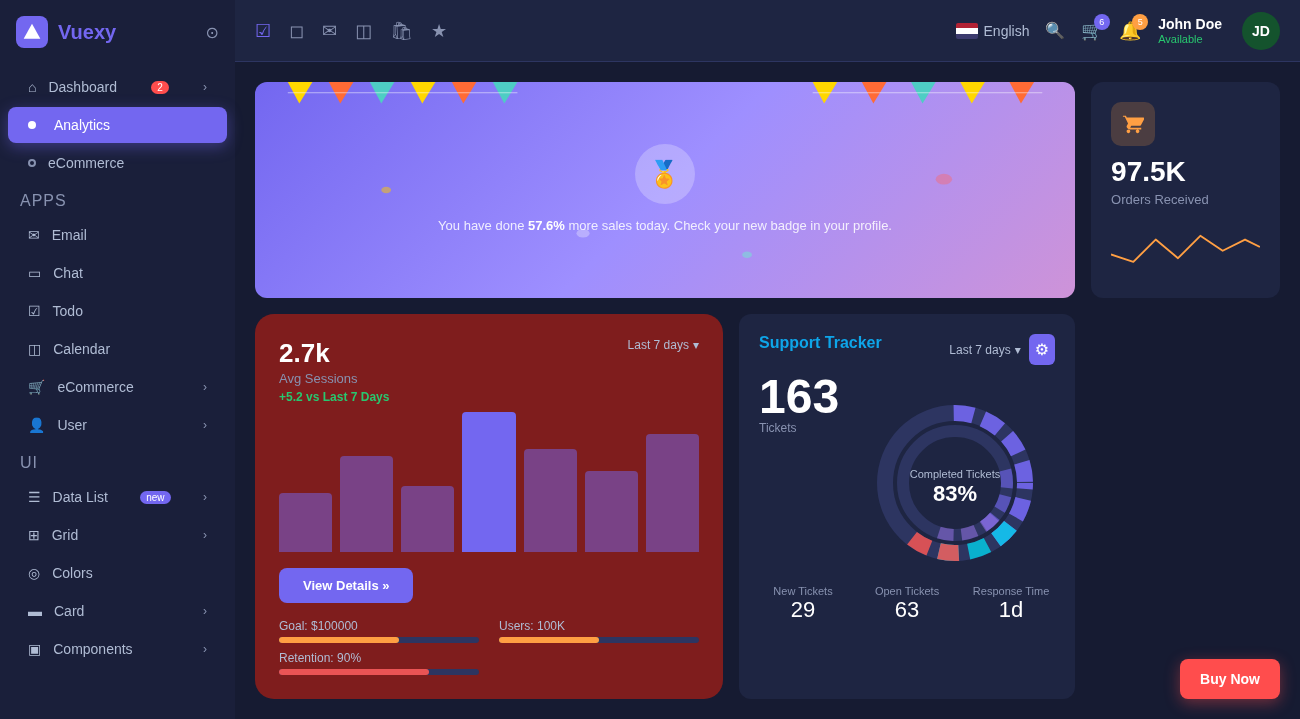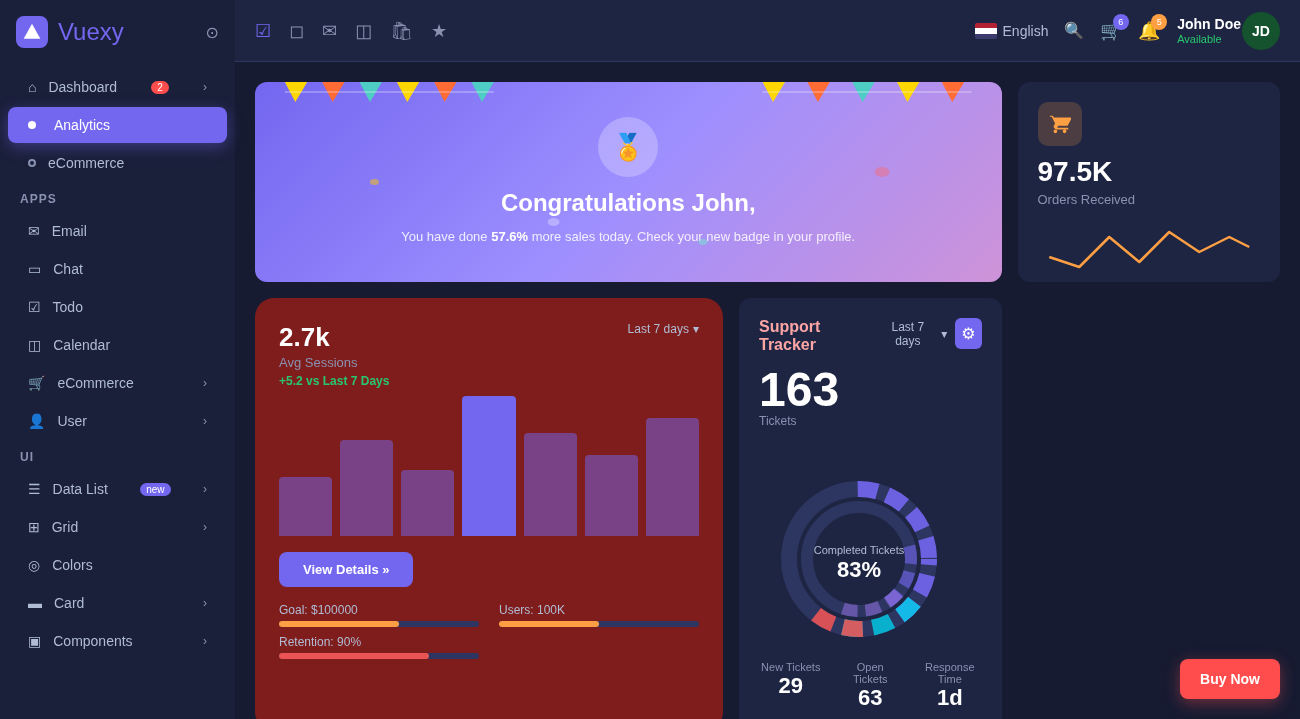--- a/index.html
+++ b/index.html
@@ -3,45 +3,45 @@
   <meta charset="utf-8">
   <style>
     * { margin: 0; padding: 0; box-sizing: border-box; }
     body { font-family: 'Segoe UI', sans-serif; background: #1a1f3a; color: #fff; display: flex; height: 719px; width: 1300px; overflow: hidden; }
 
     
     .sidebar { width: 235px; background: #1a1f3a; height: 100%; display: flex; flex-direction: column; padding: 16px 0; flex-shrink: 0; }
     .sidebar-logo { display: flex; align-items: center; gap: 10px; padding: 0 16px 20px 16px; }
     .logo-icon { width: 32px; height: 32px; background: #7367f0; border-radius: 8px; display: flex; align-items: center; justify-content: center; }
     .logo-icon svg { fill: white; width: 20px; height: 20px; }
-    .logo-text { color: #7367f0; font-size: 24px; font-weight: 400; }
+    .logo-text { color: #7367f0; font-size: 20px; font-weight: 700; }
     .sidebar-settings-icon { margin-left: auto; color: #8892b0; cursor: pointer; }
 
-    .sidebar-section-label { font-size: 12px; color: #8892b0; font-weight: 700; letter-spacing: 1px; padding: 10px 20px 6px 20px; text-transform: uppercase; }
+    .sidebar-section-label { font-size: 16px; color: #8892b0; font-weight: 400; letter-spacing: 1px; padding: 10px 20px 6px 20px; text-transform: uppercase; }
 
     .sidebar-item { display: flex; align-items: center; gap: 12px; padding: 10px 20px; cursor: pointer; border-radius: 8px; margin: 1px 8px; color: #b0bcd4; font-size: 14px; font-weight: 500; position: relative; transition: background 0.2s; }
     .sidebar-item.active { background: #7367f0; color: #fff; box-shadow: 0 4px 15px rgba(115,103,240,0.4); gap: 18px; }
     .sidebar-item .badge { background: #ff4d4d; color: white; border-radius: 10px; font-size: 10px; padding: 1px 6px; margin-left: auto; }
     .sidebar-item .arrow { margin-left: auto; font-size: 12px; color: #8892b0; }
 
     
     .main { flex: 1; display: flex; flex-direction: column; overflow: hidden; }
 
     
     .topbar { background: #1e2542; border-bottom: 1px solid #2d3561; display: flex; align-items: center; padding: 0 20px; height: 62px; gap: 16px; flex-shrink: 0; }
     .topbar-icons { display: flex; align-items: center; gap: 18px; }
     .topbar-icon { color: #8892b0; cursor: pointer; font-size: 18px; }
     .topbar-icon.active { color: #7367f0; }
     .topbar-right { margin-left: auto; display: flex; align-items: center; gap: 16px; }
     .lang-flag { display: flex; align-items: center; gap: 6px; color: #b0bcd4; font-size: 14px; cursor: pointer; }
     .flag { width: 22px; height: 16px; background: linear-gradient(to bottom, #b22234 33%, white 33%, white 66%, #3c3b6e 66%); border-radius: 2px; }
     .topbar-action-icon { color: #8892b0; cursor: pointer; position: relative; font-size: 18px; }
     .notif-badge { position: absolute; top: -6px; right: -6px; background: #7367f0; color: white; border-radius: 50%; width: 16px; height: 16px; font-size: 9px; display: flex; align-items: center; justify-content: center; }
     .notif-badge.orange { background: #ff9f43; }
-    .user-info { display: flex; align-items: center; gap: 1px; cursor: pointer; }
+    .user-info { display: flex; align-items: center; gap: 20px; cursor: pointer; }
     .user-name { font-size: 14px; font-weight: 600; color: #fff; line-height: 1.2; }
     .user-status { font-size: 11px; color: #28c76f; }
     .avatar { width: 38px; height: 38px; border-radius: 50%; background: #14532d; overflow: hidden; display: flex; align-items: center; justify-content: center; font-weight: bold; font-size: 14px; }
 
     
     .content { flex: 1; padding: 20px; overflow-y: auto; background: #161b32; display: grid; grid-template-columns: 1fr 1fr 1fr; grid-template-rows: auto auto; gap: 16px; }
 
     
     .congrats-card { background: linear-gradient(135deg, #7367f0 0%, #9e8fff 50%, #ce93d8 100%); border-radius: 12px; padding: 24px; position: relative; overflow: hidden; display: flex; flex-direction: column; align-items: center; justify-content: center; text-align: center; min-height: 200px; }
     .medal-icon { width: 60px; height: 60px; background: rgba(255,255,255,0.25); border-radius: 50%; display: flex; align-items: center; justify-content: center; margin-bottom: 12px; font-size: 26px; }
@@ -66,28 +66,28 @@
     .sessions-delta { font-size: 12px; color: #28c76f; margin-top: 4px; font-weight: 600; }
     .dropdown-btn { display: flex; align-items: center; gap: 4px; background: transparent; border: none; color: #b0bcd4; font-size: 12px; cursor: pointer; }
     .view-details-btn { background: #7367f0; color: white; border: none; border-radius: 8px; padding: 10px 24px; font-size: 13px; font-weight: 600; cursor: pointer; margin: 16px 0; display: flex; align-items: center; gap: 6px; }
     .progress-label { font-size: 12px; color: #b0bcd4; margin-bottom: 4px; }
     .progress-bar-wrap { background: #2d3561; border-radius: 4px; height: 6px; width: 200px; }
     .progress-bar { height: 6px; border-radius: 4px; }
     .progress-cols { display: grid; grid-template-columns: 1fr 1fr; gap: 8px 20px; margin-top: 12px; }
 
     
     .support-card { background: #1e2542; border-radius: 12px; padding: 20px; }
-    .support-title { font-size: 16px; font-weight: 600; color: #fca5a5; margin-bottom: 4px; }
+    .support-title { font-size: 16px; font-weight: 600; color: #0ea5e9; margin-bottom: 4px; text-align: center; }
     .support-tickets { font-size: 48px; font-weight: 700; color: #fff; line-height: 1; }
     .support-tickets-label { font-size: 12px; color: #8892b0; margin-bottom: 12px; }
     .gauge-container { display: flex; align-items: center; justify-content: center; position: relative; margin: 10px 0; }
     .support-stats { display: grid; grid-template-columns: 1fr 1fr 1fr; gap: 16px; margin-top: 12px; }
     .support-stat { text-align: center; }
     .support-stat-label { font-size: 11px; color: #8892b0; }
-    .support-stat-value { font-size: 22px; font-weight: 700; color: #fff; }
+    .support-stat-value { font-size: 22px; font-weight: 400; color: #fff; }
 
     
     .buy-now-btn { position: fixed; bottom: 20px; right: 20px; background: #ff4d4d; color: white; border: none; border-radius: 8px; padding: 12px 20px; font-size: 14px; font-weight: 600; cursor: pointer; box-shadow: 0 4px 15px rgba(255,77,77,0.4); z-index: 100; }
 
     
     .bar-chart { display: flex; align-items: flex-end; gap: 8px; height: 140px; margin-top: 8px; }
     .bar { background: rgba(115,103,240,0.5); border-radius: 4px 4px 0 0; flex: 1; transition: background 0.2s; }
     .bar.active { background: #7367f0; }
 
     
@@ -247,21 +247,20 @@
           <polygon points="460,0 475,0 467,20" fill="#FF6B35"></polygon>
           <line x1="340" y1="10" x2="480" y2="10" stroke="rgba(255,255,255,0.5)" stroke-width="1"></line>
 
           <circle cx="200" cy="140" r="4" fill="rgba(255,255,255,0.3)"></circle>
           <circle cx="80" cy="100" r="3" fill="rgba(255,200,0,0.5)"></circle>
           <circle cx="420" cy="90" r="5" fill="rgba(255,100,100,0.4)"></circle>
           <circle cx="300" cy="160" r="3" fill="rgba(100,255,200,0.4)"></circle>
         </svg>
       </div>
       <div class="medal-icon">🏅</div>
-      <div class="congrats-title">Congratulations John,</div>
       <div class="congrats-desc">
         <span>You have done </span><span class="highlight">57.6%</span><span> more sales today. Check your new badge in your profile.</span>
       </div>
     </div>
 
 
     <div class="stat-card">
       <div>
         <div class="stat-icon orange">
           <svg width="22" height="22" fill="#ff9f43" viewBox="0 0 24 24">
@@ -332,21 +331,21 @@
         </div>
         <div style="display:flex;align-items:center;gap:8px;">
           <button class="dropdown-btn">
             <span>Last 7 days</span>
             <span>▾</span>
           </button>
           <span style="background:#7367f0;padding:6px;border-radius:6px;cursor:pointer;">⚙</span>
         </div>
       </div>
 
-      <div style="display:flex;align-items:flex-start;gap:9px;flex-direction:column;">
+      <div style="display:flex;align-items:flex-start;gap:16px;">
         <div>
           <div class="support-tickets">163</div>
           <div class="support-tickets-label">Tickets</div>
         </div>
         <div class="gauge-container" style="flex:1;">
           <svg viewBox="0 0 200 180" width="200" height="180" xmlns="http://www.w3.org/2000/svg">
 
             <circle cx="100" cy="100" r="70" fill="none" stroke="#2d3561" stroke-width="16"></circle>
 
             <circle cx="100" cy="100" r="70" fill="none" stroke="#7367f0" stroke-width="16" stroke-dasharray="20 10 20 10 20 10 20 262" stroke-dashoffset="44" opacity="0.9"></circle>

